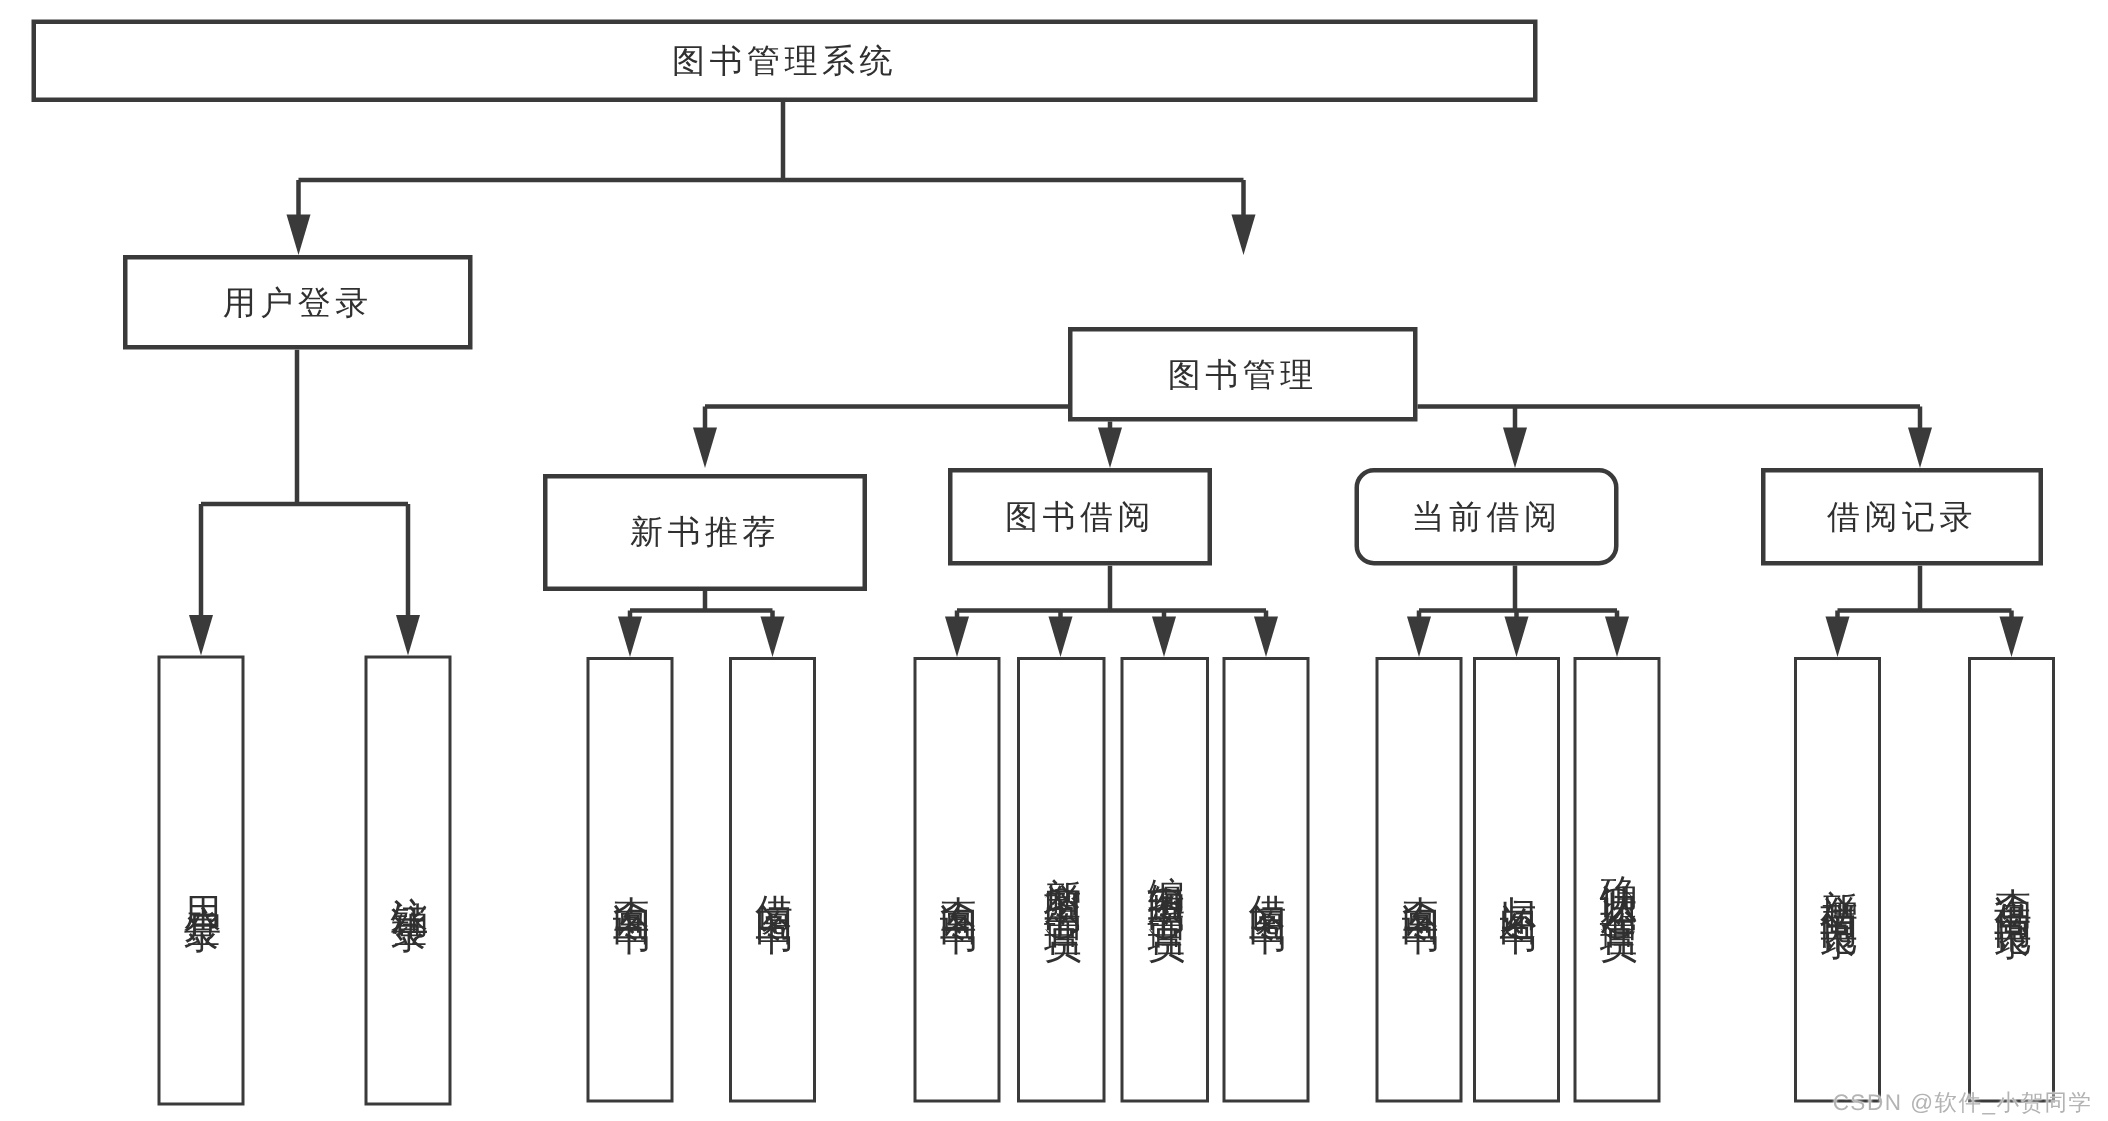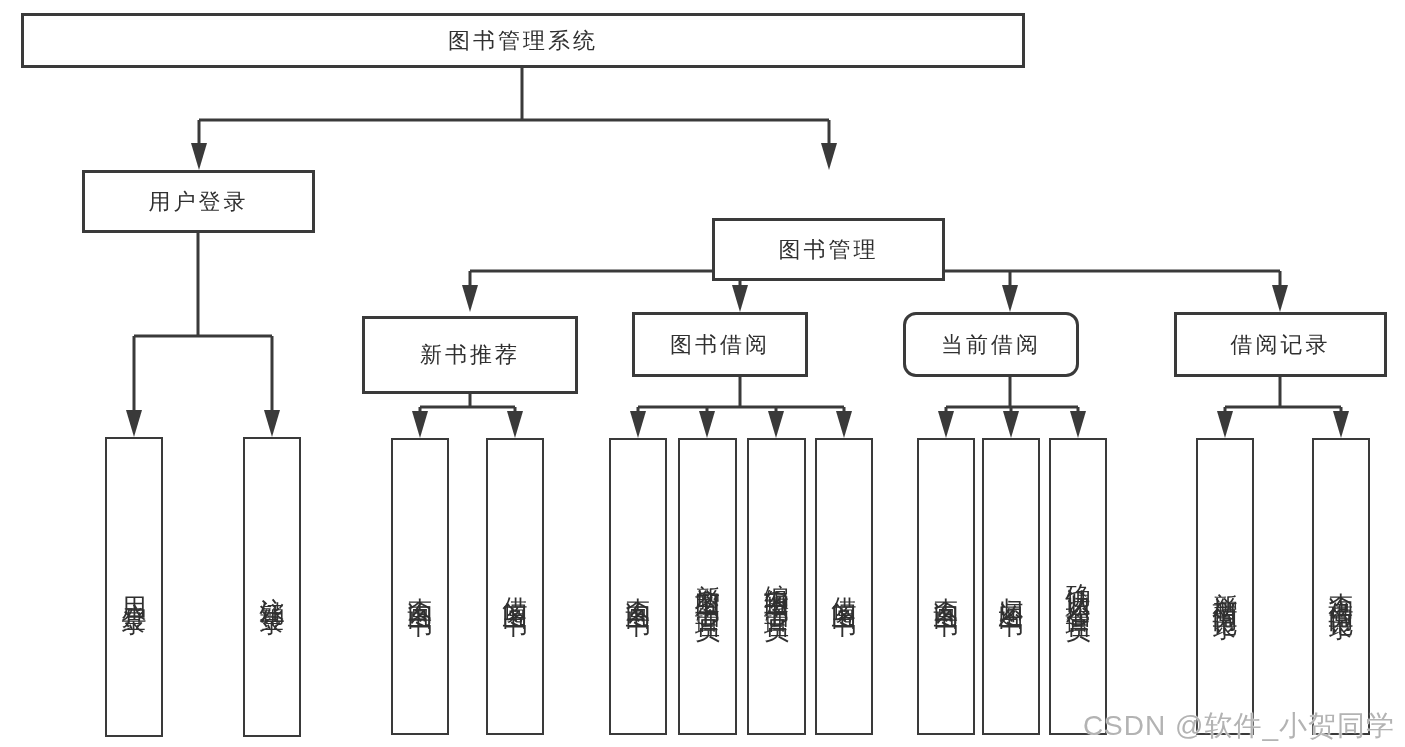--- a/index.html
+++ b/index.html
@@ -41,21 +41,21 @@
     writing-mode: vertical-rl;
     text-orientation: mixed;
     font-size: 25px;
     letter-spacing: 5px;
     line-height: 1;
   }
   .watermark {
     position: absolute;
     right: 10px;
     bottom: 2px;
-    font-size: 28px;
+    font-size: 15px;
     letter-spacing: 1px;
     color: #b3b3b3;
     text-shadow: 0 0 2px #ffffff, 0 0 1px #ffffff;
     white-space: nowrap;
   }
 </style>
 </head>
 <body>
 
 <div class="canvas">
@@ -94,21 +94,21 @@
   </svg>
 
   <div class="node node-h" style="left:21px; top:13px; width:1004px; height:55px;">图书管理系统</div>
 
   <div class="node node-h" style="left:82px; top:170px; width:233px; height:63px;">用户登录</div>
   <div class="node node-h" style="left:712px; top:170px; width:233px; height:63px;margin-top:48px;">图书管理</div>
 
   <div class="node node-h" style="left:362px; top:316px; width:216px; height:78px;">新书推荐</div>
   <div class="node node-h" style="left:632px; top:312px; width:176px; height:65px;">图书借阅</div>
   <div class="node node-h" style="left:903px; top:312px; width:176px; height:65px;border-radius:13px;">当前借阅</div>
-  <div class="node node-h" style="left:1174px; top:312px; width:213px; height:65px;">借阅记录</div>
+  <div class="node node-h" style="left:1174px; top:312px; width:188px; height:65px;">借阅记录</div>
 
   <div class="node node-v" style="left:105px; top:437px; width:58px; height:300px;">用户登录</div>
   <div class="node node-v" style="left:243px; top:437px; width:58px; height:300px;">注销登录</div>
 
   <div class="node node-v" style="left:391px; top:438px; width:58px; height:297px;">查询图书</div>
   <div class="node node-v" style="left:486px; top:438px; width:58px; height:297px;">借阅图书</div>
 
   <div class="node node-v" style="left:609px; top:438px; width:58px; height:297px;">查询图书</div>
   <div class="node node-v" style="left:678px; top:438px; width:59px; height:297px;">新增图书（管理员）</div>
   <div class="node node-v" style="left:747px; top:438px; width:59px; height:297px;">编辑图书（管理员）</div>

